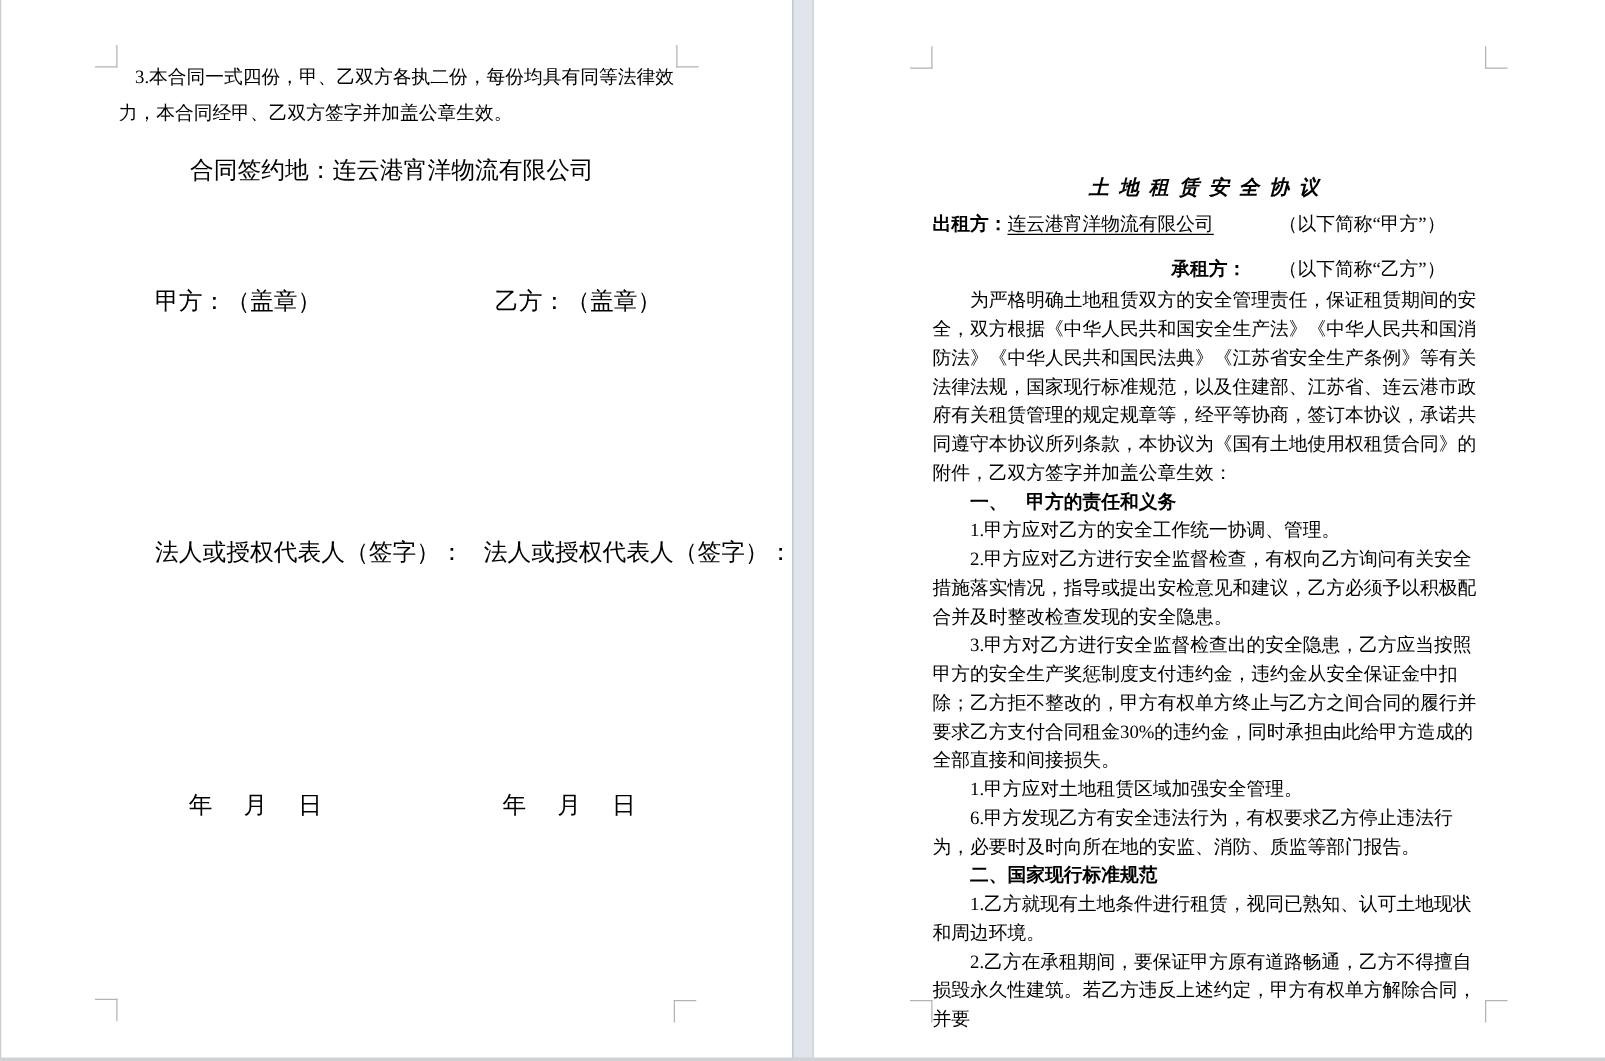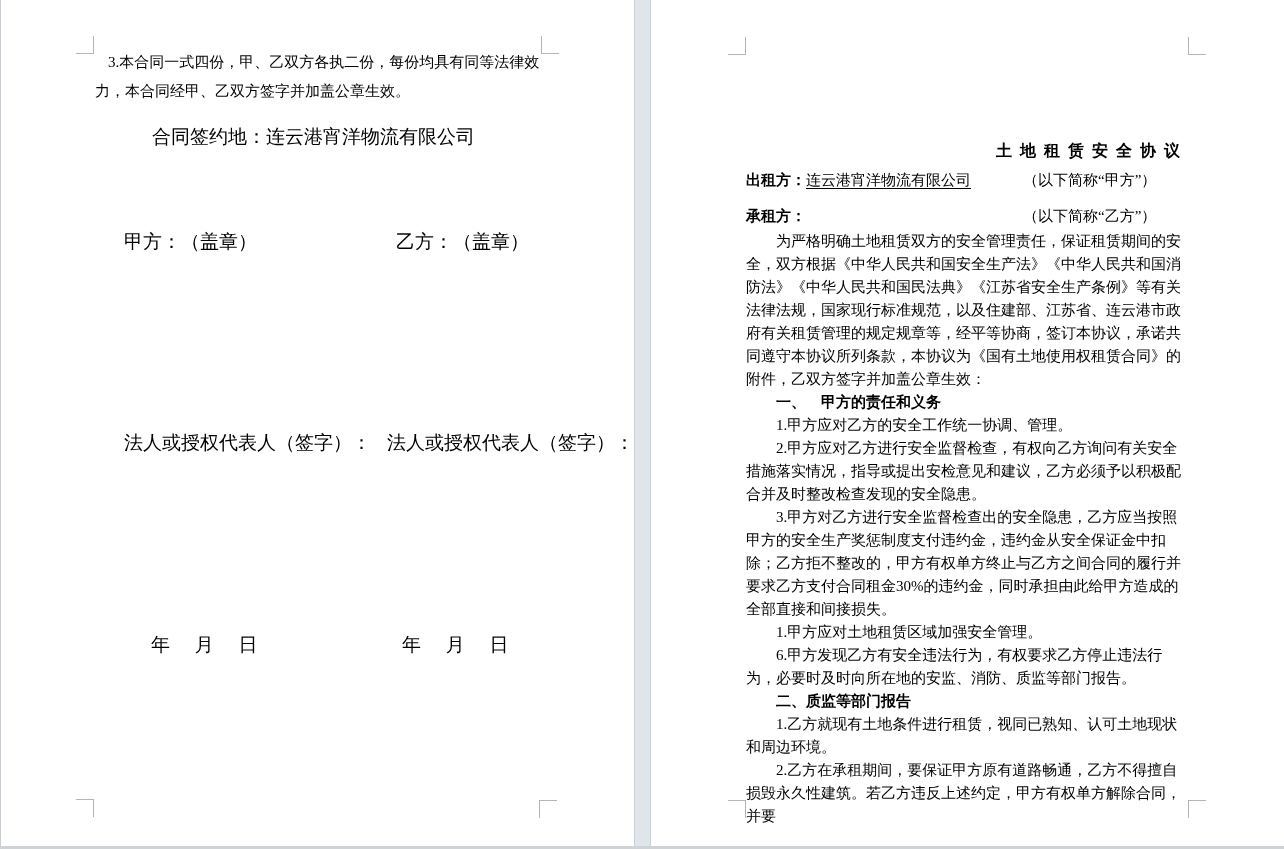--- a/index.html
+++ b/index.html
@@ -37,24 +37,24 @@
   .party-a { left:95px;  top:231px; }
   .party-b { left:367px; top:231px; }
   .rep-a { left:95px;  top:432px; }
   .rep-b { left:358px; top:432px; }
   .date { word-spacing:20px; }
   .date-a { left:122px; top:634px; }
   .date-b { left:373px; top:634px; }
 
   
   .text-area { position:absolute; left:95px; top:140px; width:442px; font-size:15px; line-height:23px; }
-  .doc-title { text-align:right; font-weight:700; font-size:16px; letter-spacing:8px; line-height:22px; margin-bottom:7px; }
+  .doc-title { text-align:center; font-weight:700; font-size:16px; letter-spacing:8px; line-height:22px; margin-bottom:7px;font-style:italic; }
   .party-line { position:relative; height:23px; }
   .party-line.lessor { margin-bottom:13px; }
-  .party-line.lessee { margin-bottom:2px; }
+  .party-line.lessee { margin-bottom:2px;text-align:center; }
   .party-label { font-weight:700; }
   .company-underline { text-decoration:underline; text-underline-offset:3px;text-align:right; }
   .alias { position:absolute; left:277px; top:0; }
   .para { text-indent:30px; margin:0; }
   .sec-heading { font-weight:700; text-indent:30px; margin:0; }
 </style>
 </head>
 <body>
 
 <div class="viewer">
@@ -98,21 +98,21 @@
 
       <p class="para">为严格明确土地租赁双方的安全管理责任，保证租赁期间的安全，双方根据《中华人民共和国安全生产法》《中华人民共和国消防法》《中华人民共和国民法典》《江苏省安全生产条例》等有关法律法规，国家现行标准规范，以及住建部、江苏省、连云港市政府有关租赁管理的规定规章等，经平等协商，签订本协议，承诺共同遵守本协议所列条款，本协议为《国有土地使用权租赁合同》的附件，乙双方签字并加盖公章生效：</p>
 
       <p class="sec-heading">一、　甲方的责任和义务</p>
       <p class="para">1.甲方应对乙方的安全工作统一协调、管理。</p>
       <p class="para">2.甲方应对乙方进行安全监督检查，有权向乙方询问有关安全措施落实情况，指导或提出安检意见和建议，乙方必须予以积极配合并及时整改检查发现的安全隐患。</p>
       <p class="para">3.甲方对乙方进行安全监督检查出的安全隐患，乙方应当按照甲方的安全生产奖惩制度支付违约金，违约金从安全保证金中扣除；乙方拒不整改的，甲方有权单方终止与乙方之间合同的履行并要求乙方支付合同租金30%的违约金，同时承担由此给甲方造成的全部直接和间接损失。</p>
       <p class="para">1.甲方应对土地租赁区域加强安全管理。</p>
       <p class="para">6.甲方发现乙方有安全违法行为，有权要求乙方停止违法行为，必要时及时向所在地的安监、消防、质监等部门报告。</p>
 
-      <p class="sec-heading">二、质监等部门报告</p>
+      <p class="sec-heading">二、国家现行标准规范</p>
       <p class="para">1.乙方就现有土地条件进行租赁，视同已熟知、认可土地现状和周边环境。</p>
       <p class="para">2.乙方在承租期间，要保证甲方原有道路畅通，乙方不得擅自损毁永久性建筑。若乙方违反上述约定，甲方有权单方解除合同，并要</p>
     </div>
   </div>
 
   <div class="left-edge-line"></div>
   <div class="bottom-strip"></div>
 </div>
 
 </body></html>

